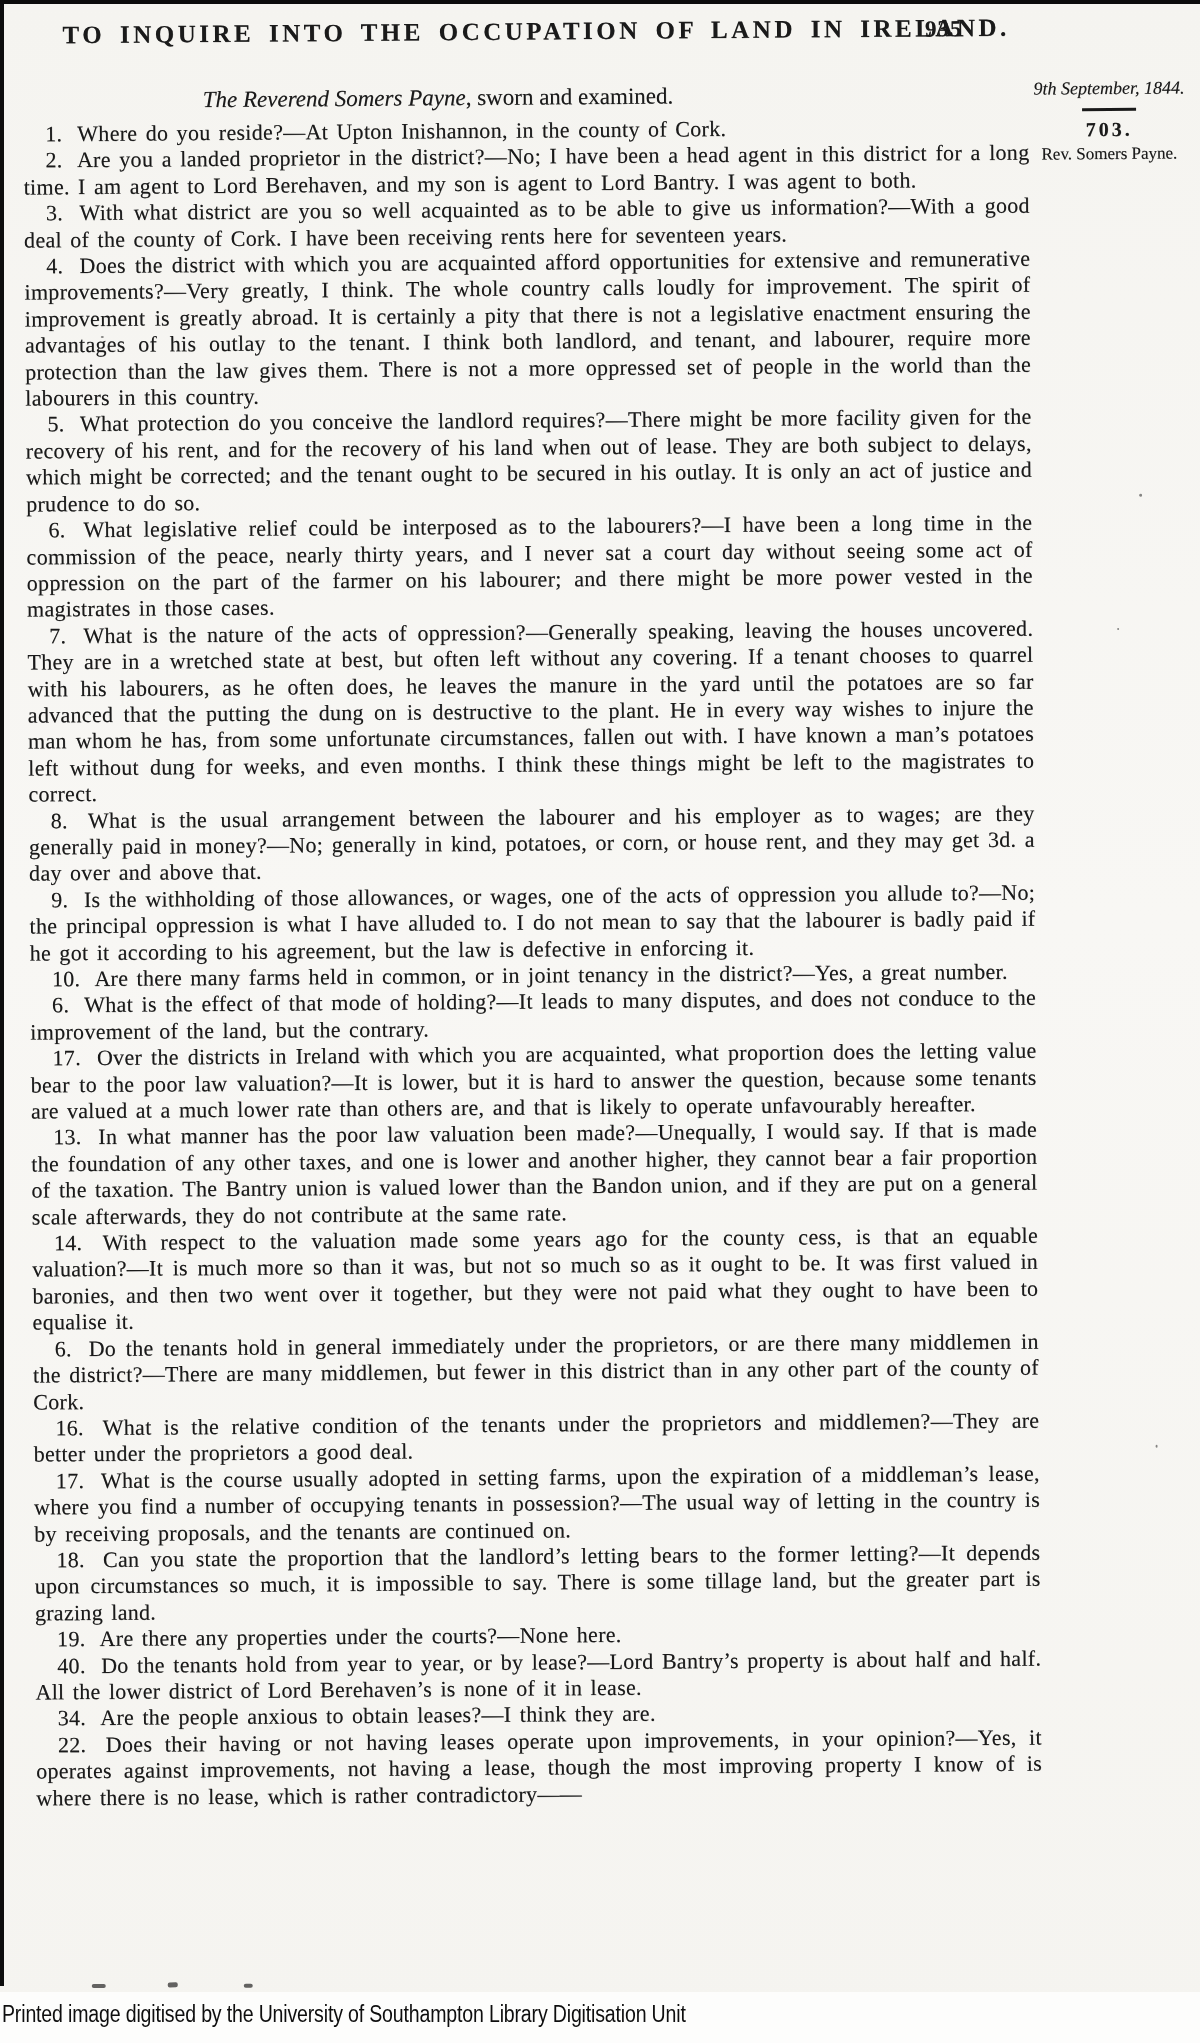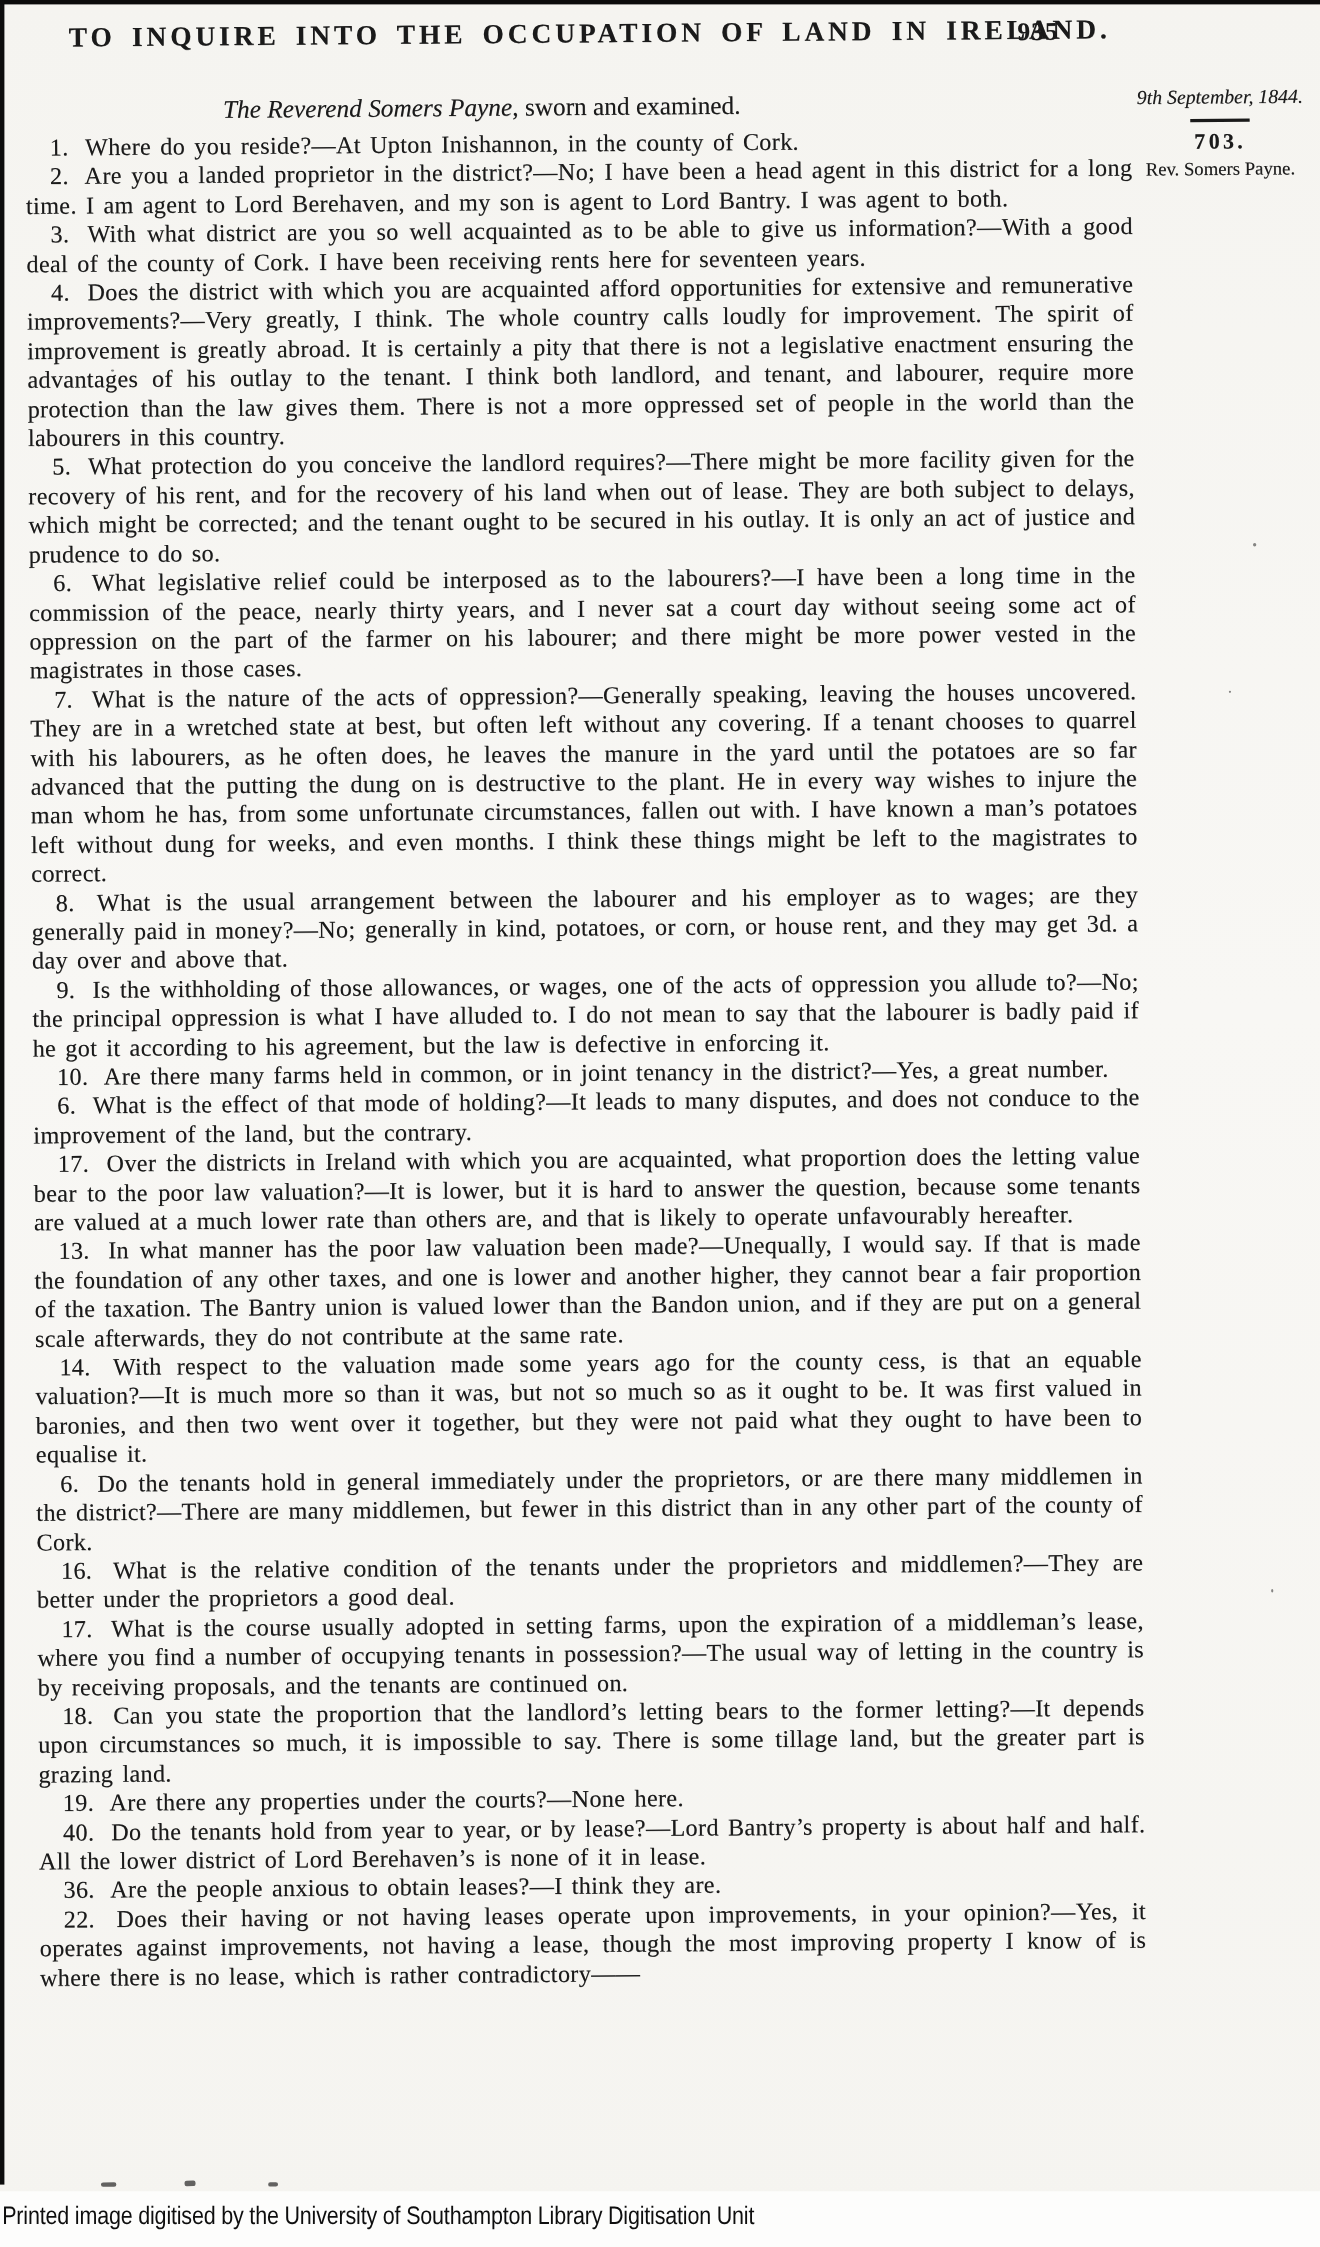--- a/index.html
+++ b/index.html
@@ -167,21 +167,21 @@
   <p class="qa"><span class="qnum">16.</span><span> What is the relative condition of the tenants under the proprietors and middlemen?—They are better under the proprietors a good deal.</span></p>
 
   <p class="qa"><span class="qnum">17.</span><span> What is the course usually adopted in setting farms, upon the expiration of a middleman’s lease, where you find a number of occupying tenants in possession?—The usual way of letting in the country is by receiving proposals, and the tenants are continued on.</span></p>
 
   <p class="qa"><span class="qnum">18.</span><span> Can you state the proportion that the landlord’s letting bears to the former letting?—It depends upon circumstances so much, it is impossible to say.  There is some tillage land, but the greater part is grazing land.</span></p>
 
   <p class="qa"><span class="qnum">19.</span><span> Are there any properties under the courts?—None here.</span></p>
 
   <p class="qa"><span class="qnum">40.</span><span> Do the tenants hold from year to year, or by lease?—Lord Bantry’s property is about half and half.  All the lower district of Lord Berehaven’s is none of it in lease.</span></p>
 
-  <p class="qa"><span class="qnum">36.</span><span> Are the people anxious to obtain leases?—I think they are.</span></p>
+  <p class="qa"><span class="qnum">34.</span><span> Are the people anxious to obtain leases?—I think they are.</span></p>
 
   <p class="qa"><span class="qnum">22.</span><span> Does their having or not having leases operate upon improvements, in your opinion?—Yes, it operates against improvements, not having a lease, though the most improving property I know of is where there is no lease, which is rather contradictory——</span></p>
 </div>
 
     <div class="speckle" style="left:647px; top:178px; width:3px; height:3px;"></div>
     <div class="speckle" style="left:1143px; top:498px; width:3px; height:3px;"></div>
     <div class="speckle" style="left:1120px; top:632px; width:2px; height:2px;"></div>
     <div class="speckle" style="left:836px; top:1136px; width:3px; height:3px;"></div>
     <div class="speckle" style="left:1152px; top:1449px; width:2px; height:3px;"></div>
     <div class="speckle" style="left:106px; top:332px; width:3px; height:2px;"></div>

